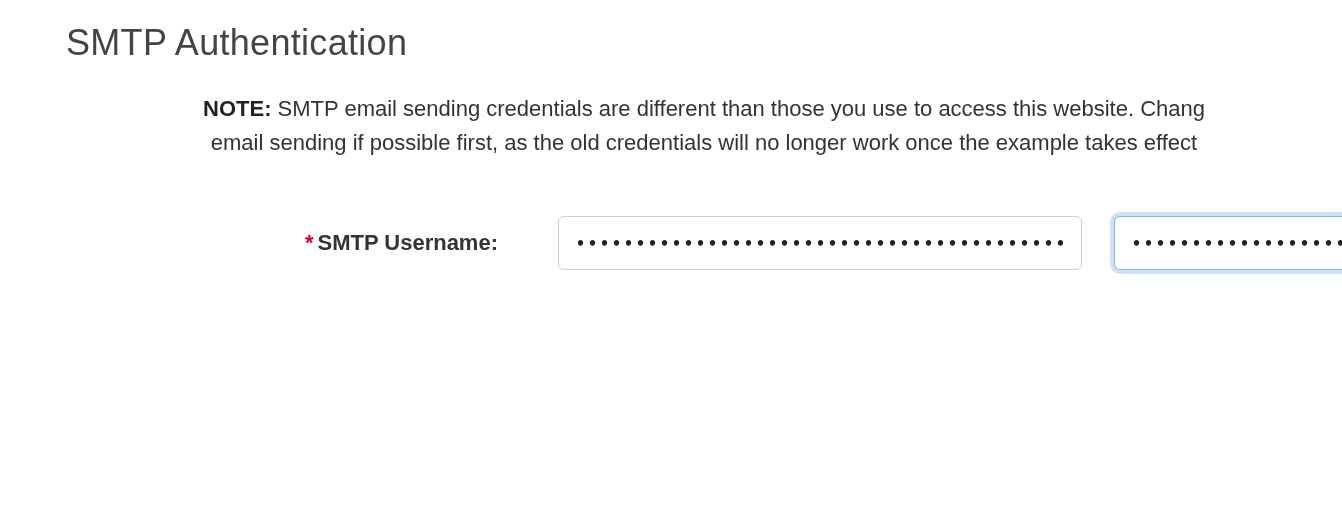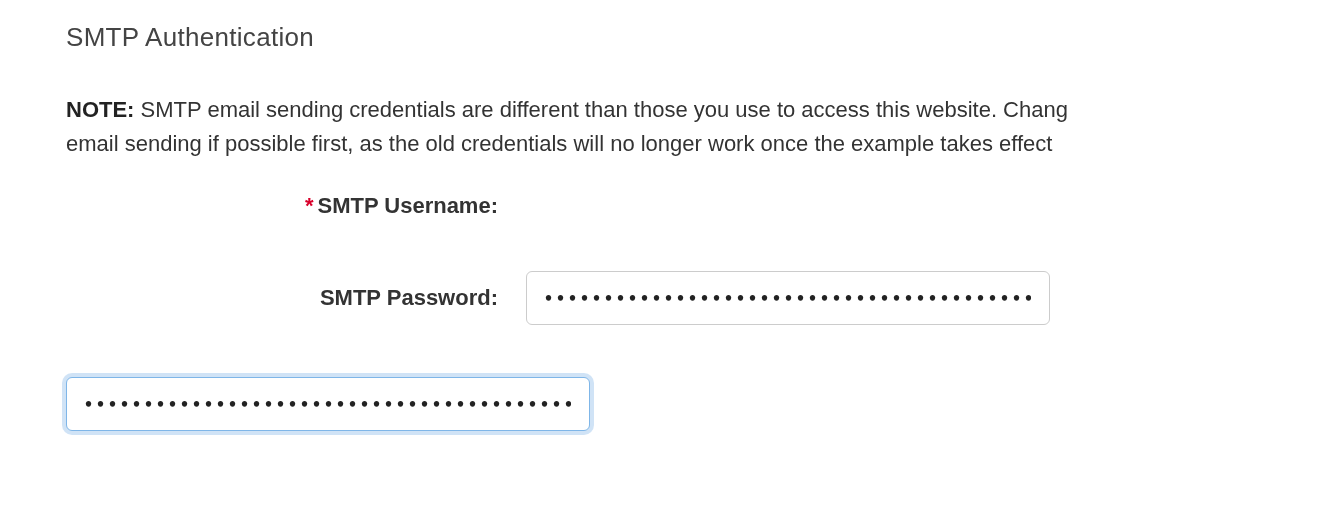--- a/index.html
+++ b/index.html
@@ -10,41 +10,42 @@
     body {
       font-family: "Lucida Grande", "Segoe UI", Tahoma, Geneva, Verdana, sans-serif;
       background: #ffffff;
       width: 1342px;
       height: 518px;
       overflow: hidden;
       padding: 22px 0 0 66px;
       color: #333333;
     }
     h2.section-title {
-      font-size: 26px;
+      font-size: 36px;
       font-weight: 400;
       color: #444444;
       letter-spacing: 0.3px;
-      margin-bottom: 40px;
+      margin-bottom: 28px;
     }
     p.note {
       font-size: 22px;
       line-height: 1.55;
       color: #333333;
-      margin-bottom: 32px;
+      margin-bottom: 56px;
       white-space: nowrap;
+      text-align: center;
     }
     p.note .note-label {
       font-weight: 700;
       color: #222222;
     }
     .form {
       display: flex;
-      flex-direction: column;
-      gap: 52px;
+      flex-direction: row;
+      gap: 32px;
     }
     .form-row {
       display: flex;
       align-items: center;
     }
     .label-cell {
       width: 460px;
       text-align: right;
       padding-right: 28px;
       font-size: 22px;
@@ -96,21 +97,20 @@
 
 <div class="form">
 
   <div class="form-row">
     <div class="label-cell">
       <span class="required">*</span><span>SMTP Username:</span>
     </div>
   </div>
 
   <div class="form-row">
-    <div class="label-cell">SMTP Password:</div>
     <div class="input-cell">
       <input type="text" class="text-input pw" value="••••••••••••••••••••••••••••••••••••••••••••" style="">
     </div>
   </div>
 
   <div class="form-row">
     <div class="input-cell">
       <input type="text" class="text-input pw focused" value="•••••••••••••••••••••••••••••••••••••••••••" style="">
     </div>
   </div>

